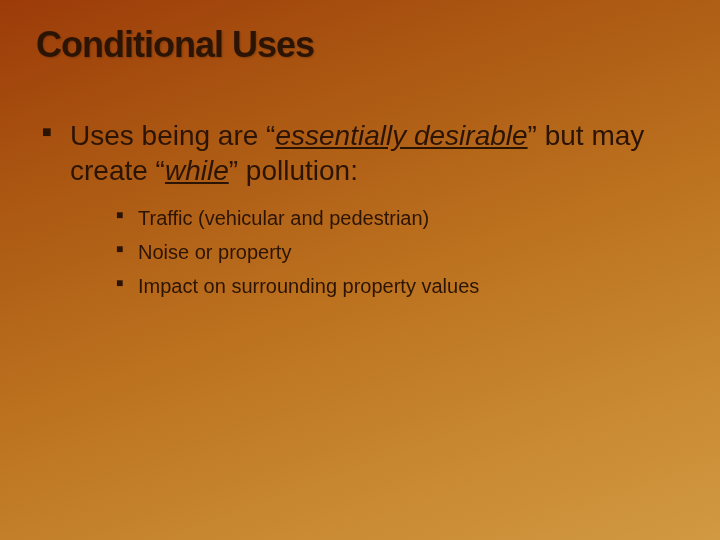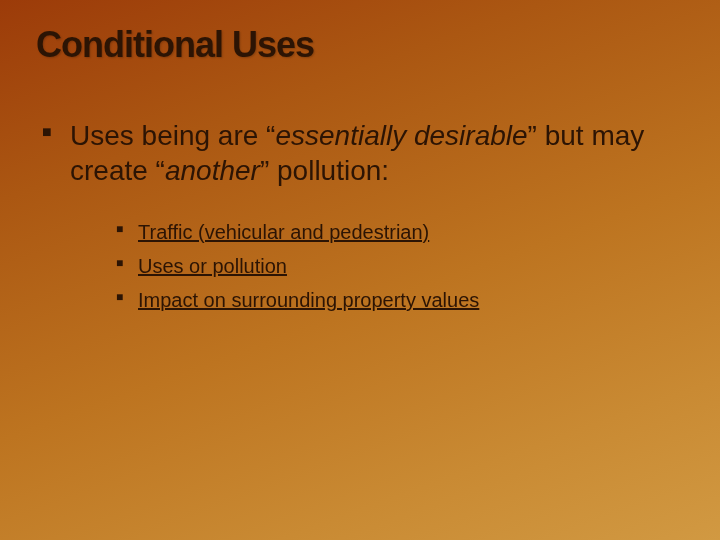--- a/index.html
+++ b/index.html
@@ -30,46 +30,46 @@
   .lvl1 { padding-left: 34px; }
   .lvl1 > li { position: relative; font-size: 28px; line-height: 1.25; margin-bottom: 18px; }
   .lvl1 > li::before {
     content: "■";
     position: absolute;
     left: -28px;
     top: 4px;
     font-size: 16px;
     color: #2c1404;
   }
-  .lvl2 { padding-left: 68px; margin-top: 30px; margin-bottom: 20px; text-decoration: underline; }
+  .lvl2 { padding-left: 68px; margin-top: 16px; margin-bottom: 20px; }
   .lvl2 > li { position: relative; font-size: 20px; line-height: 1.4; margin-bottom: 6px; }
   .lvl2 > li::before {
     content: "■";
     position: absolute;
     left: -22px;
     top: 3px;
     font-size: 12px;
     color: #2c1404;
   }
   .accent { color: #b82222; }
-  .italic { font-style: italic; }
+  .italic { font-style: italic; text-decoration: underline; }
 </style>
 </head>
 <body>
 
 <div class="slide">
   <div class="title">Conditional Uses</div>
 
   <ul class="lvl1">
 
     <li>
-      <span>Uses being are “</span><span class="italic">essentially desirable</span><span>” but may create “</span><span class="italic">another</span><span>” pollution:</span>
+      <span>Uses being are “</span><span class="italic">essentially desirable</span><span>” but may create “</span><span class="italic">while</span><span>” pollution:</span>
 
       <ul class="lvl2">
         <li>Traffic (vehicular and pedestrian)</li>
-        <li>Uses or pollution</li>
+        <li>Noise or property</li>
         <li>Impact on surrounding property values</li>
       </ul>
     </li>
 
 
   </ul>
 </div>
 
 </body></html>

